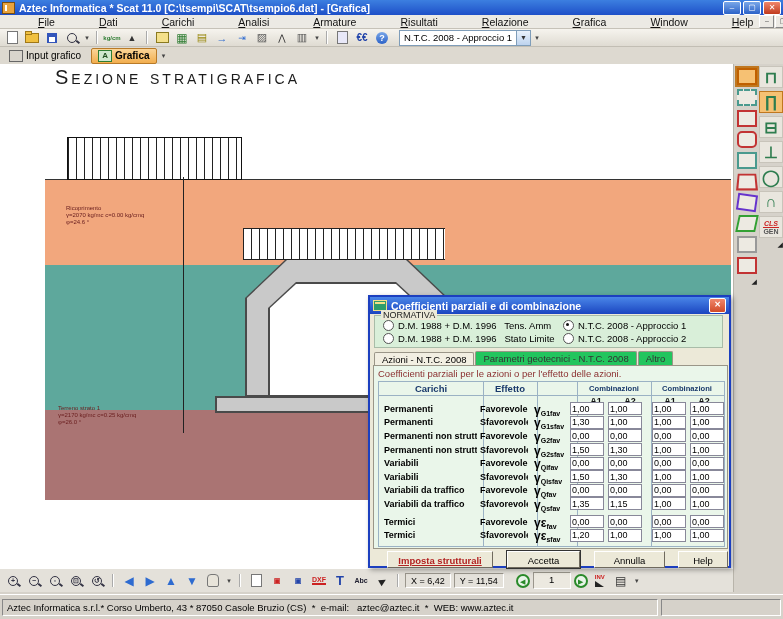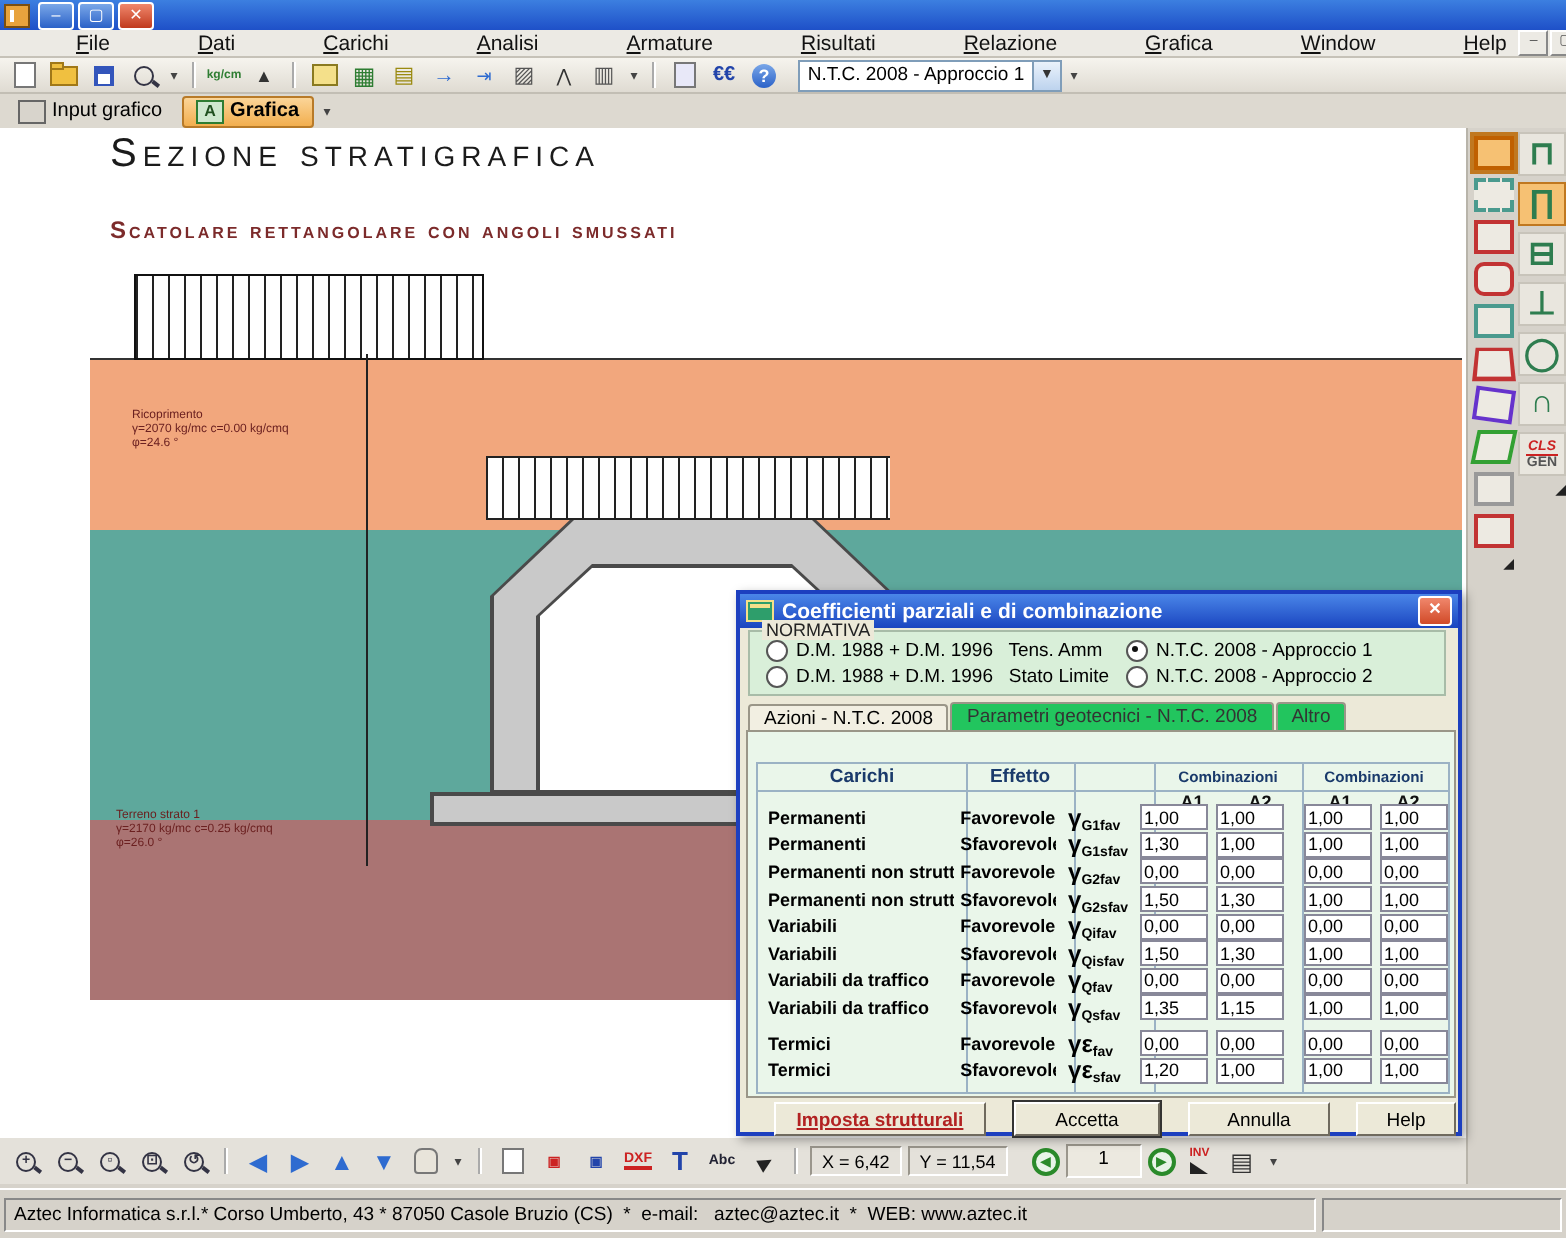--- a/index.html
+++ b/index.html
@@ -143,20 +143,21 @@
   .sb-p1{left:2px;width:656px;}
   .sb-p2{left:661px;width:120px;}
 </style>
 </head>
 <body>
 
 <div id="app">
 
   <div class="titlebar">
     <div class="app-icon"></div>
+    <div class="title-text">Aztec Informatica * Scat 11.0 [C:\tsempi\SCAT\tsempio6.dat] - [Grafica]</div>
     <div class="win-btns">
       <div class="wbtn">–</div>
       <div class="wbtn">▢</div>
       <div class="wbtn close">✕</div>
     </div>
   </div>
 
   <div class="menubar">
     <span class="menu-item">File</span>
     <span class="menu-item">Dati</span>
@@ -245,21 +246,20 @@
       <span>Input grafico</span>
     </div>
     <div class="vtab active">
       <div class="vic vic-a">A</div>
       <span>Grafica</span>
     </div>
     <span class="ovf">▾</span>
   </div>
 
   <div class="workspace">
-    <div class="cv-subtitle" style="top:44px">Scatolare rettangolare con angoli smussati</div>
 
     <div class="cv-title" style="top:2px">Sezione stratigrafica</div>
     <div class="layer layer-orange"></div>
     <div class="layer layer-teal"></div>
     <div class="layer layer-brown"></div>
     <div class="hatch hatch1"></div>
     <div class="strat-line"></div>
     <div class="soil-label soil-label1">
       <div>Ricoprimento</div>
       <div>γ=2070 kg/mc  c=0.00 kg/cmq</div>
@@ -331,20 +331,21 @@
         </div>
       </div>
 
       <div class="dlg-tabs">
         <div class="dtab active">Azioni - N.T.C. 2008</div>
         <div class="dtab">Parametri geotecnici - N.T.C. 2008</div>
         <div class="dtab">Altro</div>
       </div>
 
       <div class="tab-page">
+        <div class="tp-caption">Coefficienti parziali per le azioni o per l'effetto delle azioni.</div>
         <div class="table-box">
           <div class="vline" style="left:104px"></div>
           <div class="vline" style="left:158px"></div>
           <div class="vline" style="left:198px"></div>
           <div class="vline" style="left:272px"></div>
           <div class="hline"></div>
           <div class="hcell" style="left:0;width:104px">Carichi</div>
           <div class="hcell" style="left:104px;width:54px">Effetto</div>
           <div class="hcell hc-stat" style="left:198px;width:74px">Combinazioni statiche</div>
           <div class="hcell hc-sism" style="left:272px;width:72px">Combinazioni sismiche</div>

